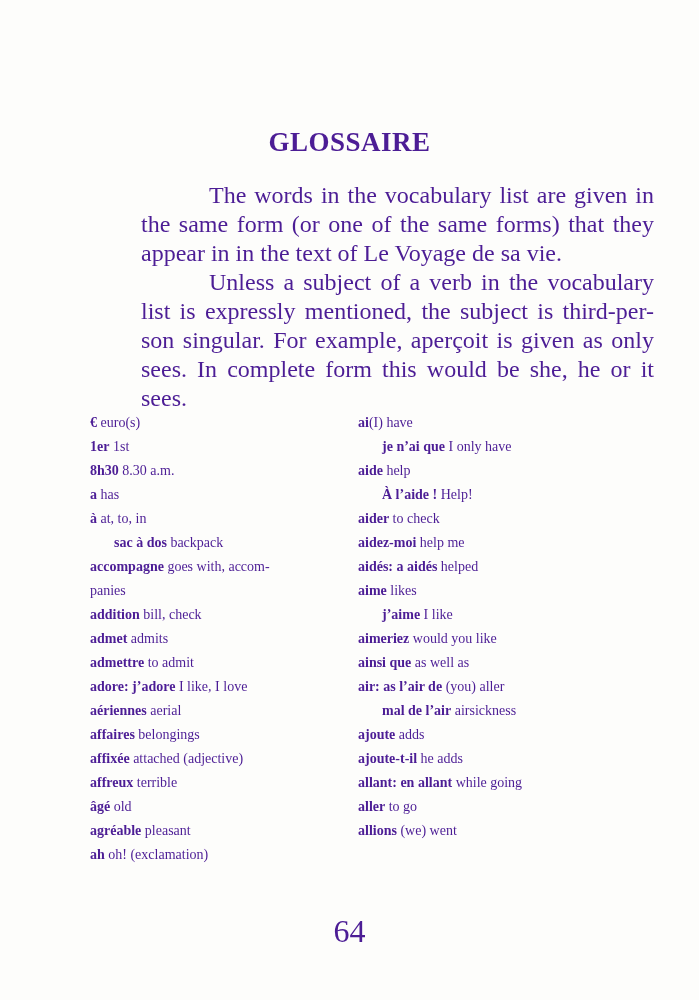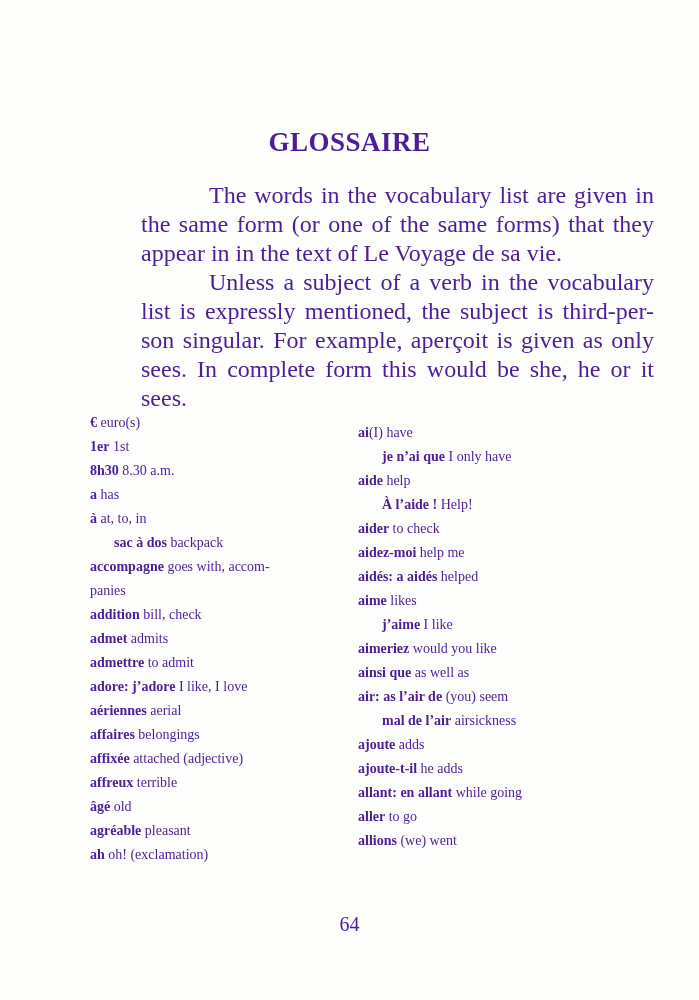--- a/index.html
+++ b/index.html
@@ -36,33 +36,33 @@
     text-align:justify;
     text-align-last:justify;
   }
   .intro .line.ind{ text-indent:68px; }
   .glossary-col{
     position:absolute;
     top:411px;
     font-size:14px;
   }
   .col-left{ left:90px; width:268px; }
-  .col-right{ left:358px; width:300px;margin-top:10px; }
+  .col-right{ left:358px; width:300px; }
   .gline{
     height:24px;
     line-height:24px;
     white-space:nowrap;
   }
   .gline.gind{ padding-left:24px; }
   .gline .term{ font-weight:bold; }
   .pageno{
     position:absolute;
     top:913px;left:0;width:699px;
     text-align:center;
-    font-size:20px;
+    font-size:32px;
   }
 </style>
 </head>
 <body>
 
 <div class="sheet">
   <div class="title">GLOSSAIRE</div>
   <div class="intro">
       <div class="para">
         <div class="line ind just">The words in the vocabulary list are given in</div>
@@ -103,21 +103,21 @@
       <div class="gline gind"><span class="term">je n’ai que</span><span class="def"> I only have</span></div>
       <div class="gline"><span class="term">aide</span><span class="def"> help</span></div>
       <div class="gline gind"><span class="term">À l’aide !</span><span class="def"> Help!</span></div>
       <div class="gline"><span class="term">aider</span><span class="def"> to check</span></div>
       <div class="gline"><span class="term">aidez-moi</span><span class="def"> help me</span></div>
       <div class="gline"><span class="term">aidés: a aidés</span><span class="def"> helped</span></div>
       <div class="gline"><span class="term">aime</span><span class="def"> likes</span></div>
       <div class="gline gind"><span class="term">j’aime</span><span class="def"> I like</span></div>
       <div class="gline"><span class="term">aimeriez</span><span class="def"> would you like</span></div>
       <div class="gline"><span class="term">ainsi que</span><span class="def"> as well as</span></div>
-      <div class="gline"><span class="term">air: as l’air de</span><span class="def"> (you) seem</span></div>
+      <div class="gline"><span class="term">air: as l’air de</span><span class="def"> (you) aller</span></div>
       <div class="gline gind"><span class="term">mal de l’air</span><span class="def"> airsickness</span></div>
       <div class="gline"><span class="term">ajoute</span><span class="def"> adds</span></div>
       <div class="gline"><span class="term">ajoute-t-il</span><span class="def"> he adds</span></div>
       <div class="gline"><span class="term">allant: en allant</span><span class="def"> while going</span></div>
       <div class="gline"><span class="term">aller</span><span class="def"> to go</span></div>
       <div class="gline"><span class="term">allions</span><span class="def"> (we) went</span></div>
     </div>
   <div class="pageno">64</div>
 </div>
 

